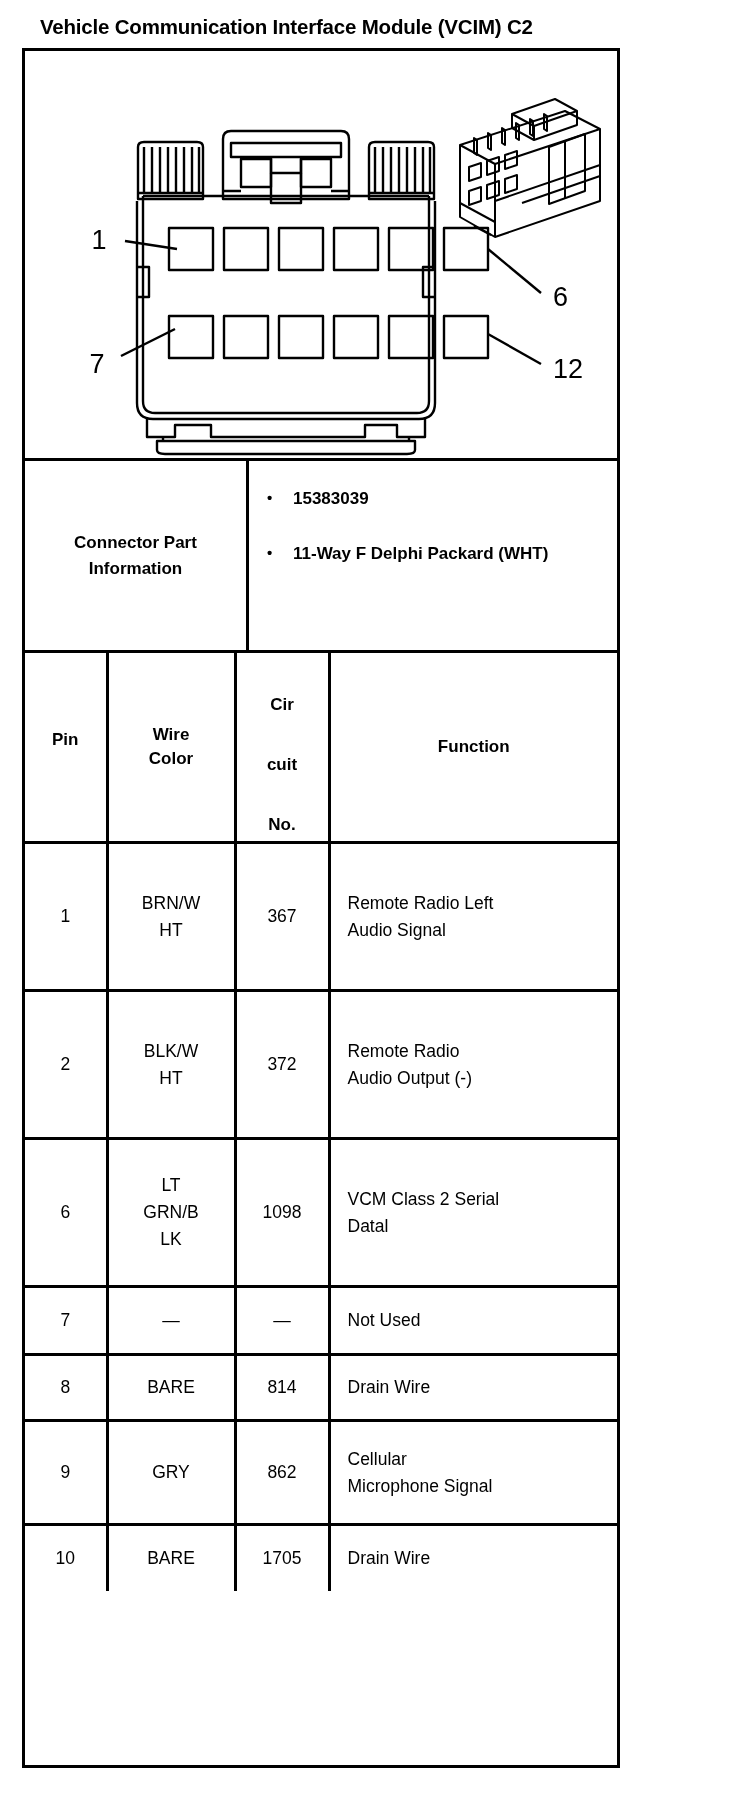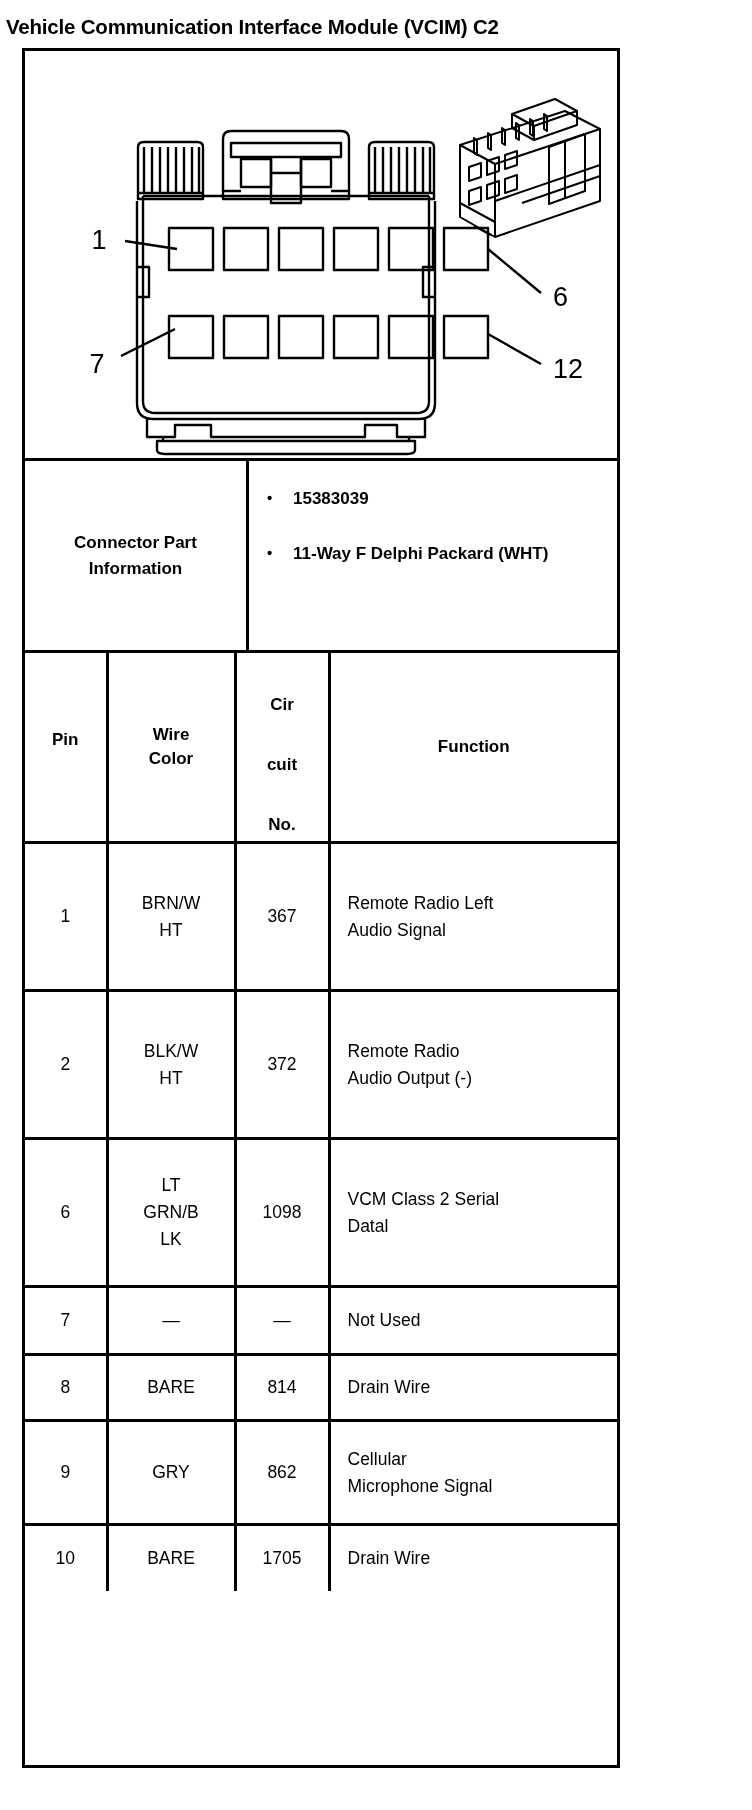--- a/index.html
+++ b/index.html
@@ -18,21 +18,21 @@
   .page {
     position: relative;
     width: 752px;
     height: 1810px;
     box-sizing: border-box;
   }
 
   
   .doc-title {
     position: absolute;
-    left: 6px;
+    left: 40px;
     top: 16px;
     width: 620px;
     font-size: 20.5px;
     font-weight: bold;
     letter-spacing: -0.2px;
     line-height: 1.1;
     white-space: nowrap;
   }
 
   

